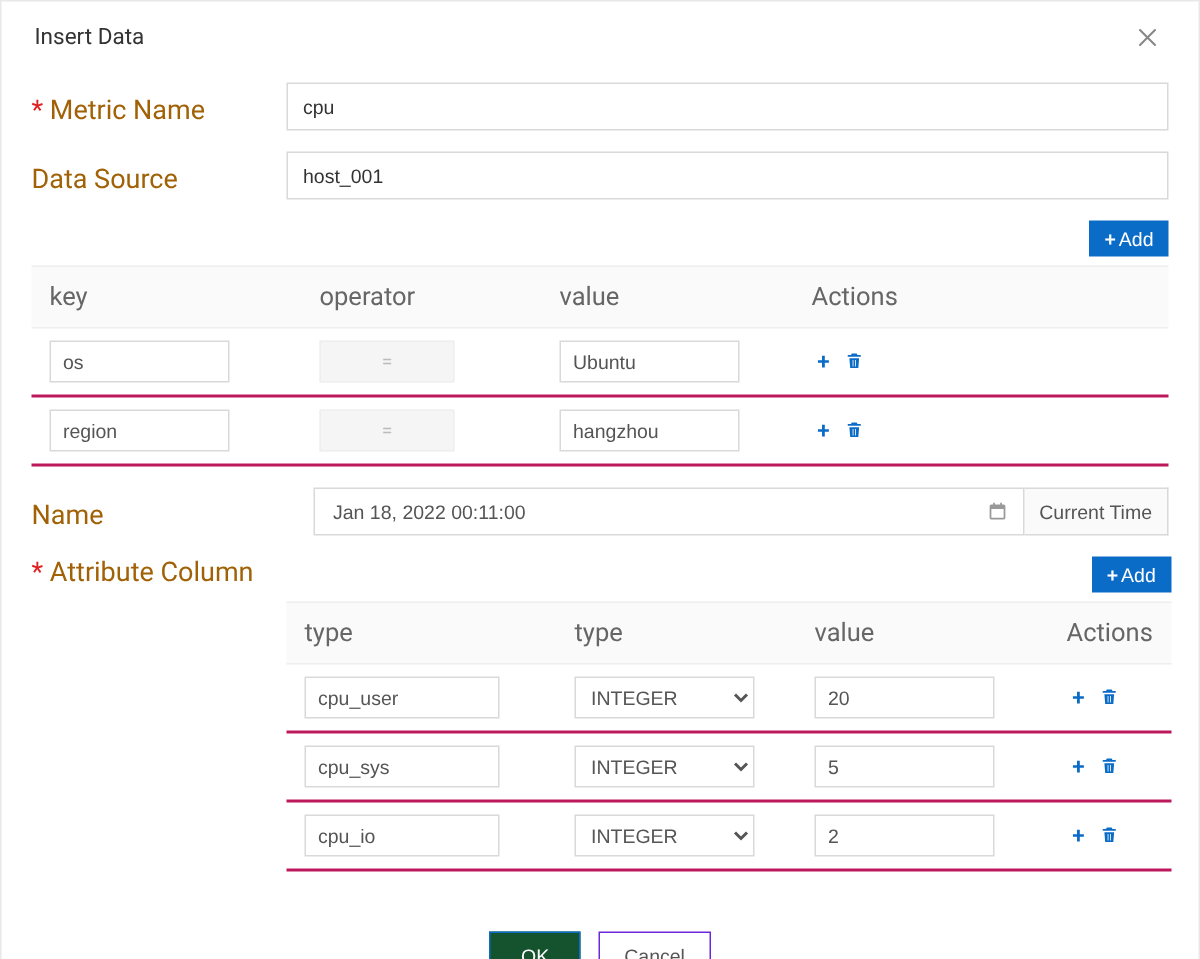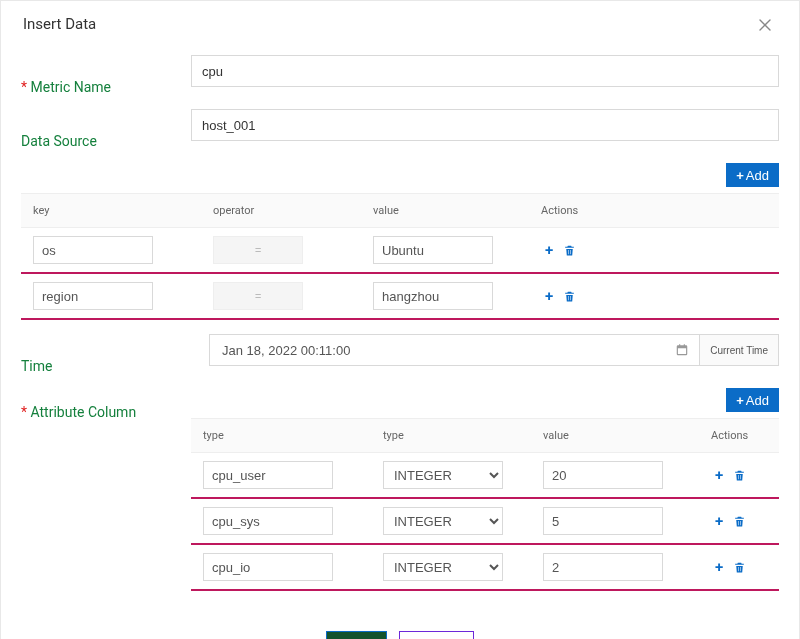--- a/index.html
+++ b/index.html
@@ -37,23 +37,22 @@
   .form-row {
     display: flex;
     align-items: flex-start;
     margin-bottom: 14px;
   }
   .form-row.top-align { align-items: flex-start; }
   .form-label {
     width: 170px;
     flex-shrink: 0;
     padding-top: 8px;
-    color: #15803d;
-    font-size: 14px;
-    margin-top: 16px;
+    color: #a16207;
+    font-size: 18px;
   }
   .form-label.nopad { padding-top: 0; }
   .req::before {
     content: "* ";
     color: #e02020;
   }
   .form-control-wrap {
     flex: 1;
   }
   .input-full {
@@ -92,21 +91,21 @@
   }
   .grid-head {
     display: flex;
     background: #fafafa;
     border-top: 1px solid #eee;
     border-bottom: 1px solid #eee;
   }
   .grid-head .col {
     padding: 10px 12px;
     color: #666;
-    font-size: 11px;
+    font-size: 17px;
   }
   .grid-row {
     display: flex;
     align-items: center;
     padding: 8px 0;
     border-bottom: 2px solid #be185d;
   }
   .grid-row .col {
     padding: 0 12px;
   }
@@ -182,21 +181,21 @@
     color: #555;
     outline: none;
   }
   .cal-icon { color: #999; }
   .current-time-btn {
     border: 1px solid #d9d9d9;
     border-left: none;
     background: #fafafa;
     height: 32px;
     padding: 0 10px;
-    font-size: 10px;
+    font-size: 13px;
     color: #555;
     cursor: pointer;
   }
 
   .dialog-footer {
     display: flex;
     justify-content: center;
     gap: 12px;
     padding: 16px 0 22px 0;
   }
@@ -299,21 +298,21 @@
                 </span>
               </span>
             </div>
           </div>
 
         </div>
       </div>
     </div>
 
     <div class="form-row">
-      <div class="form-label">Time</div>
+      <div class="form-label">Name</div>
       <div class="form-control-wrap">
         <div class="time-row">
           <div class="time-input-wrap">
             <input type="text" value="Jan 18, 2022 00:11:00" style="">
             <span class="cal-icon">
               <svg width="14" height="14" viewBox="0 0 24 24">
                   <path fill="#999" d="M7 2v2H5a2 2 0 0 0-2 2v13a2 2 0 0 0 2 2h14a2 2 0 0 0 2-2V6a2 2 0 0 0-2-2h-2V2h-2v2H9V2H7zm-2 7h14v10H5V9z"></path>
                 </svg>
             </span>
           </div>

